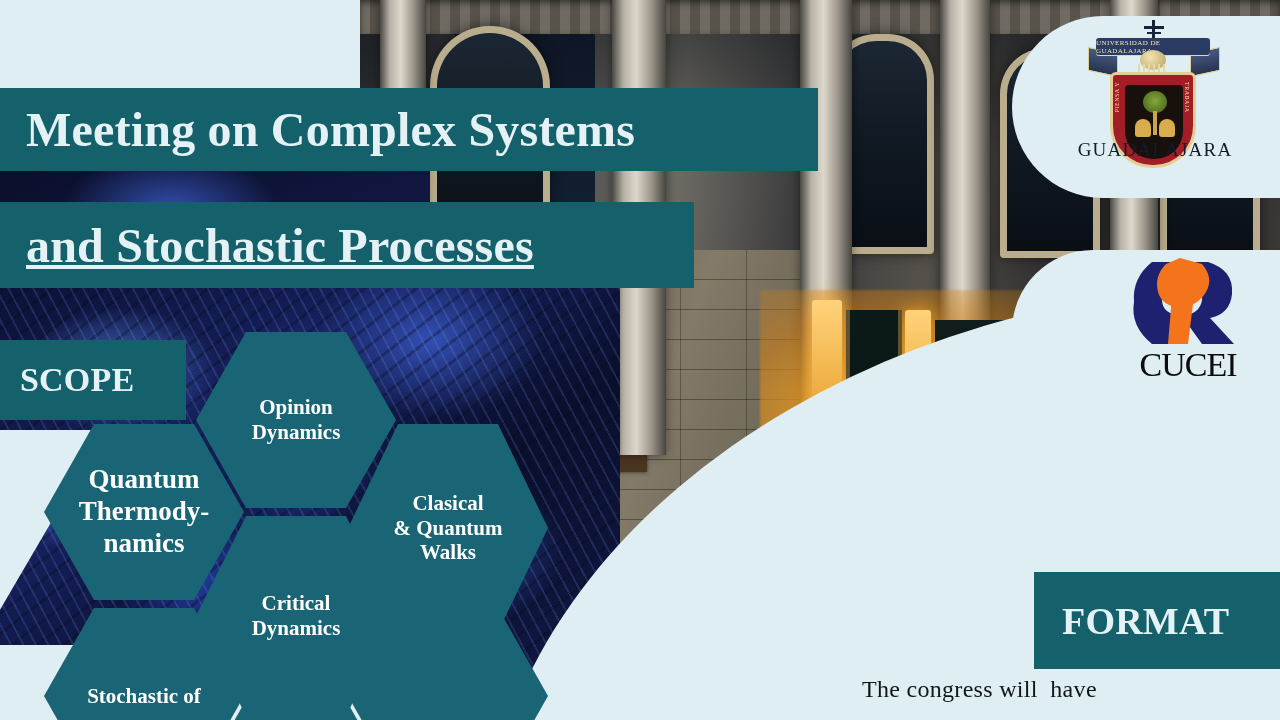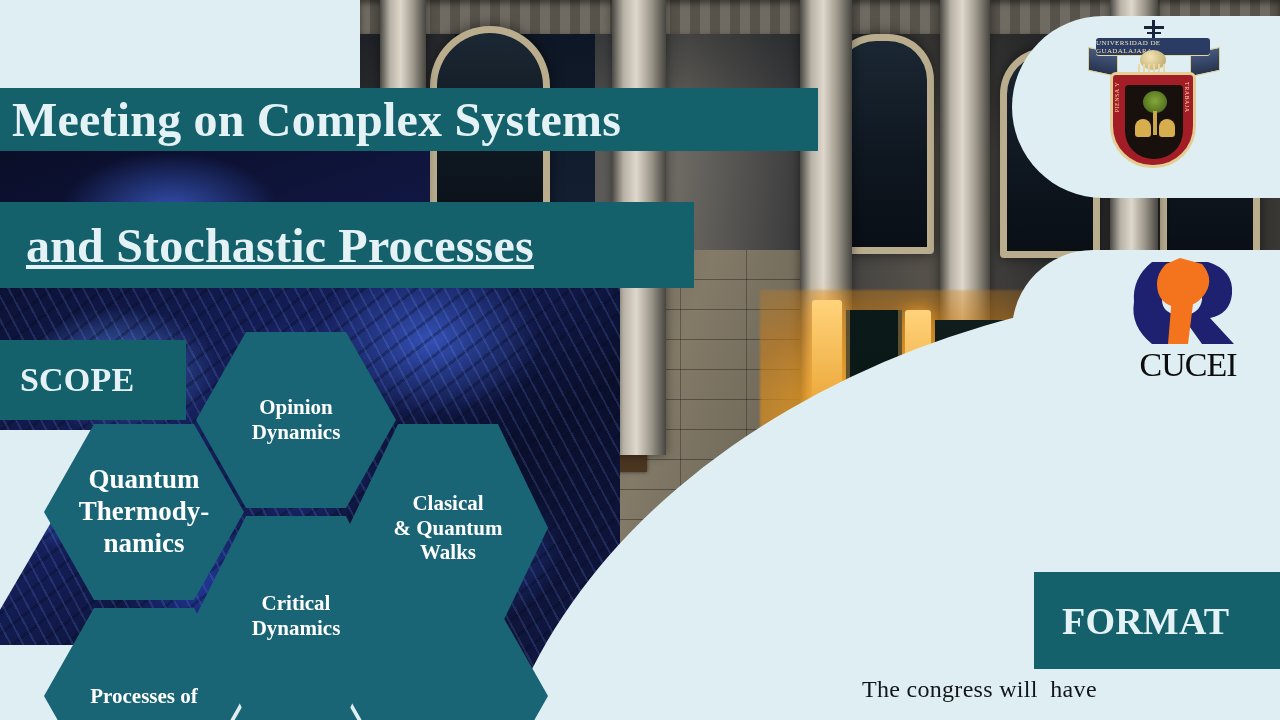--- a/index.html
+++ b/index.html
@@ -161,21 +161,21 @@
     position:absolute; left:0; top:645px; width:120px; height:75px; background:#dfeef2;
   }
 
   
   .bar{
     position:absolute; background:#14606b; color:#e4f2f5;
     display:flex; align-items:center;
     font-weight:700; letter-spacing:.2px;
     white-space:nowrap;
   }
-  #title-bar-1{ left:0; top:88px; width:818px; height:63px; padding-left:12px; font-size:48px; }
+  #title-bar-1{ left:0; top:88px; width:818px; height:83px; padding-left:26px; font-size:48px; }
   #title-bar-2{ left:0; top:202px; width:694px; height:86px; padding-left:26px; font-size:48px;text-decoration:underline; }
   #scope-bar  { left:0; top:340px; width:186px; height:80px; padding-left:20px; font-size:34px; }
   #format-bar { left:1034px; top:572px; width:246px; height:97px; padding-left:28px; font-size:38px; }
 
   
   .hex{
     position:absolute;
     background:#1a6575;
     clip-path:polygon(25% 0%, 75% 0%, 100% 50%, 75% 100%, 25% 100%, 0% 50%);
     display:flex; align-items:center; justify-content:center; text-align:center;
@@ -340,21 +340,21 @@
         </div>
       </div>
       <div class="hex" style="left: 196px; top: 516px; width: 200px; height: 200px; font-size: 21px;">
         <div>
           <span>Critical</span>
           <span>Dynamics</span>
         </div>
       </div>
       <div class="hex" style="left: 44px; top: 608px; width: 200px; height: 176px; font-size: 21px;">
         <div>
-          <span>Processes of</span>
+          <span>Stochastic of</span>
         </div>
       </div>
       <div class="hex" style="left: 196px; top: 700px; width: 200px; height: 176px; font-size: 21px;">
         <div>
           <span></span>
         </div>
       </div>
       <div class="hex" style="left: 348px; top: 608px; width: 200px; height: 176px; font-size: 21px;">
         <div>
           <span></span>
@@ -375,20 +375,21 @@
       <div class="crest-inner">
         <div class="crest-tree"></div>
         <div class="crest-trunk"></div>
         <div class="crest-lion l"></div>
         <div class="crest-lion r"></div>
       </div>
     </div>
     <div class="crest-side-txt l">PIENSA Y</div>
     <div class="crest-side-txt r">TRABAJA</div>
     <div id="udg-wordmark">
+      <div>GUADALAJARA</div>
     </div>
   </div>
 
   <div id="cucei-logo">
     <svg id="cucei-mark" viewBox="0 0 120 94">
       <path d="M30 6 L60 6 L60 28 Q40 30 40 44 Q40 58 60 60 L60 88 L30 88 Q8 70 12 46 Q10 22 30 6 Z" fill="#1d2170"></path>
       <path d="M60 6 L86 6 Q112 14 110 38 Q108 58 88 62 L112 88 L80 88 L60 60 Q78 58 80 44 Q82 28 60 28 Z" fill="#1d2170"></path>
       <path d="M58 2 L80 8 Q92 22 84 36 Q76 50 58 52 Q40 50 36 36 Q32 20 44 8 Z" fill="#f4741d"></path>
       <path d="M50 40 L72 40 L66 88 L46 88 Z" fill="#f4741d"></path>
     </svg>

